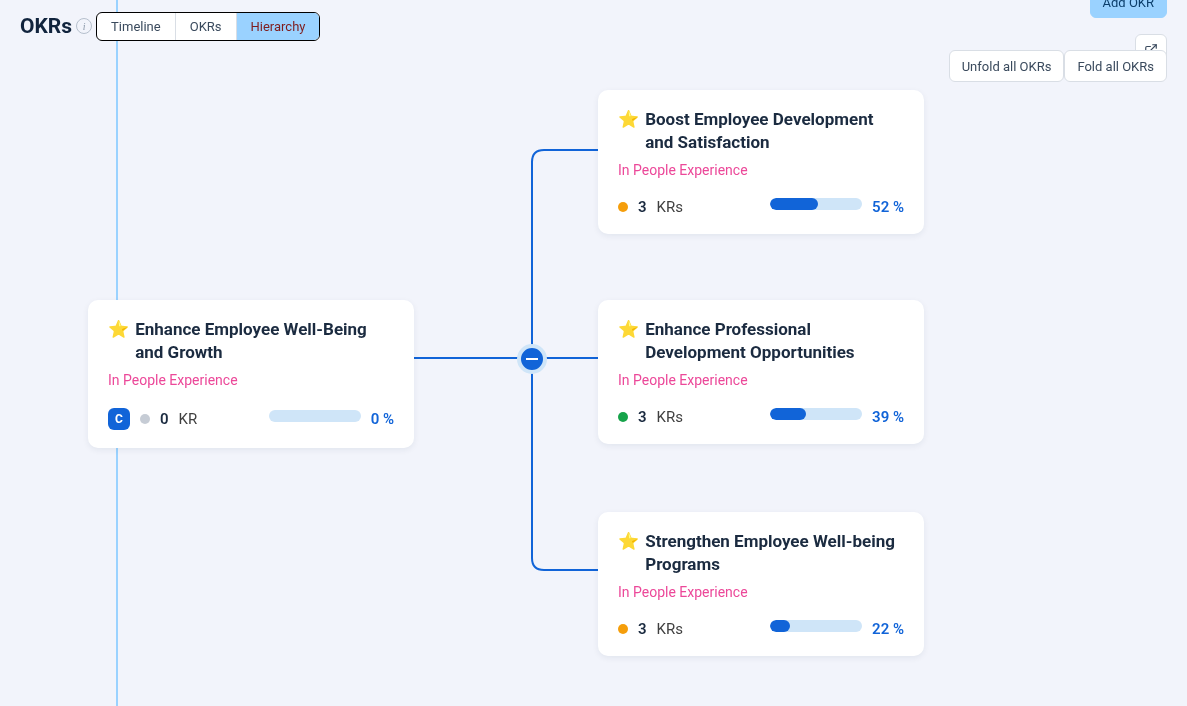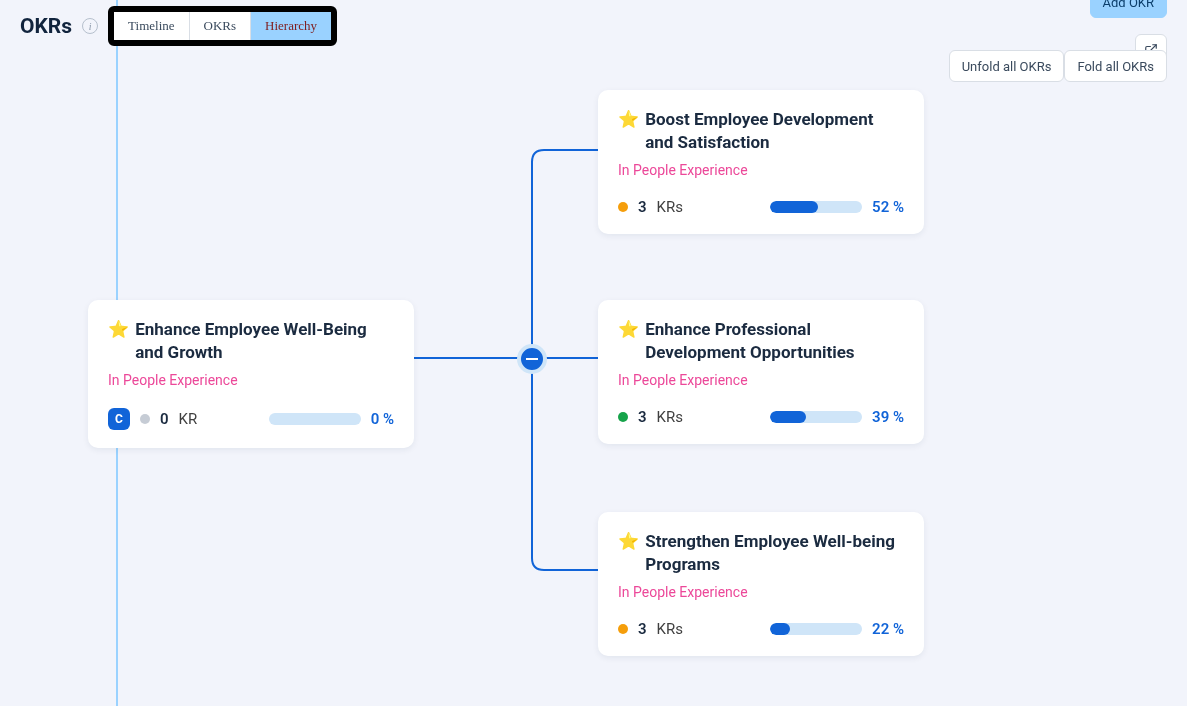--- a/index.html
+++ b/index.html
@@ -1,23 +1,23 @@
 <!DOCTYPE html>
 <html><head>
   <meta charset="utf-8">
   <style>
     * { margin: 0; padding: 0; box-sizing: border-box; }
     body { font-family: -apple-system, BlinkMacSystemFont, "Segoe UI", Roboto, Helvetica, Arial, sans-serif; background: #f2f4fb; width: 1187px; height: 706px; overflow: hidden; position: relative; }
 
     .top-bar { position: absolute; top: 0; left: 0; right: 0; height: 52px; display: flex; align-items: center; padding: 0 20px; justify-content: space-between; }
-    .top-left { display: flex; align-items: center; gap: 10px; }
+    .top-left { display: flex; align-items: center; gap: 4px; }
     .page-title { font-size: 21px; font-weight: 700; color: #11243d; }
     .info-icon { width: 16px; height: 16px; border: 1px solid #b6c0cd; border-radius: 50%; display: inline-flex; align-items: center; justify-content: center; font-size: 10px; color: #8a97a8; font-family: Georgia, serif; font-style: italic; }
 
-    .view-tabs { display: inline-flex; border: 6px solid #000000; border-radius: 6px; overflow: hidden; background: #fff; font-family: Liberation Serif, serif; }
+    .view-tabs { display: inline-flex; border: 1px solid #000000; border-radius: 6px; overflow: hidden; background: #fff; }
     .view-tab { padding: 6px 14px; font-size: 13px; color: #3a4a5d; cursor: pointer; border-right: 1px solid #d9dee5; }
     .view-tab:last-child { border-right: none; }
     .view-tab.active { background: #9ad2ff; color: #7f1d1d; }
 
     .top-right { display: flex; align-items: flex-end; gap: 16px; flex-direction: column; }
     .btn { border: 1px solid #d9dee5; border-radius: 6px; background: #fff; height: 32px; display: inline-flex; align-items: center; justify-content: center; font-size: 13px; color: #3a4a5d; cursor: pointer; padding: 0 12px; }
     .btn.primary { background: #9ad2ff; border-color: #9ad2ff; color: #0b3e6b; }
     .icon-btn { width: 32px; padding: 0; }
 
     .action-row { position: absolute; top: 50px; right: 20px; display: flex; gap: 0; }
@@ -28,21 +28,21 @@
     .okr-card { position: absolute; width: 326px; background: #fff; border-radius: 10px; box-shadow: 0 2px 6px rgba(16,37,66,0.07); padding: 18px 20px 18px 20px; cursor: pointer; }
     .okr-title { font-size: 17px; font-weight: 700; color: #1b2b40; line-height: 1.35; margin-bottom: 8px; display: flex; }
     .okr-star { flex: 0 0 auto; margin-right: 6px; }
     .okr-team { font-size: 14px; color: #ec4899; margin-bottom: 20px; }
     .okr-footer { display: flex; align-items: center; justify-content: space-between; }
     .okr-stats { display: flex; align-items: center; gap: 10px; font-size: 15px; }
     .status-dot { width: 10px; height: 10px; border-radius: 50%; }
     .kr-count { color: #1b2b40; font-weight: 600; }
     .kr-label { color: #404040; }
     .owner-badge { width: 22px; height: 22px; border-radius: 6px; background: #1164d8; color: #fff; display: inline-flex; align-items: center; justify-content: center; font-size: 12px; font-weight: 700; }
-    .progress-wrap { display: flex; align-items: center; gap: 10px; }
+    .progress-wrap { display: flex; gap: 10px; }
     .progress-bar { width: 92px; height: 12px; border-radius: 6px; background: #cfe5f8; overflow: hidden; }
     .progress-fill { height: 100%; background: #1164d8; border-radius: 6px; }
     .pct { font-size: 15px; font-weight: 600; color: #1164d8; }
 
     .collapse-toggle { position: absolute; left: 517px; top: 344px; width: 30px; height: 30px; border-radius: 50%; background: #1164d8; border: 4px solid #cfe5f8; display: flex; align-items: center; justify-content: center; cursor: pointer; z-index: 5; }
     .collapse-toggle .minus { width: 12px; height: 2px; background: #fff; }
 
     svg.connectors { position: absolute; inset: 0; pointer-events: none; }
   </style>
 </head>

